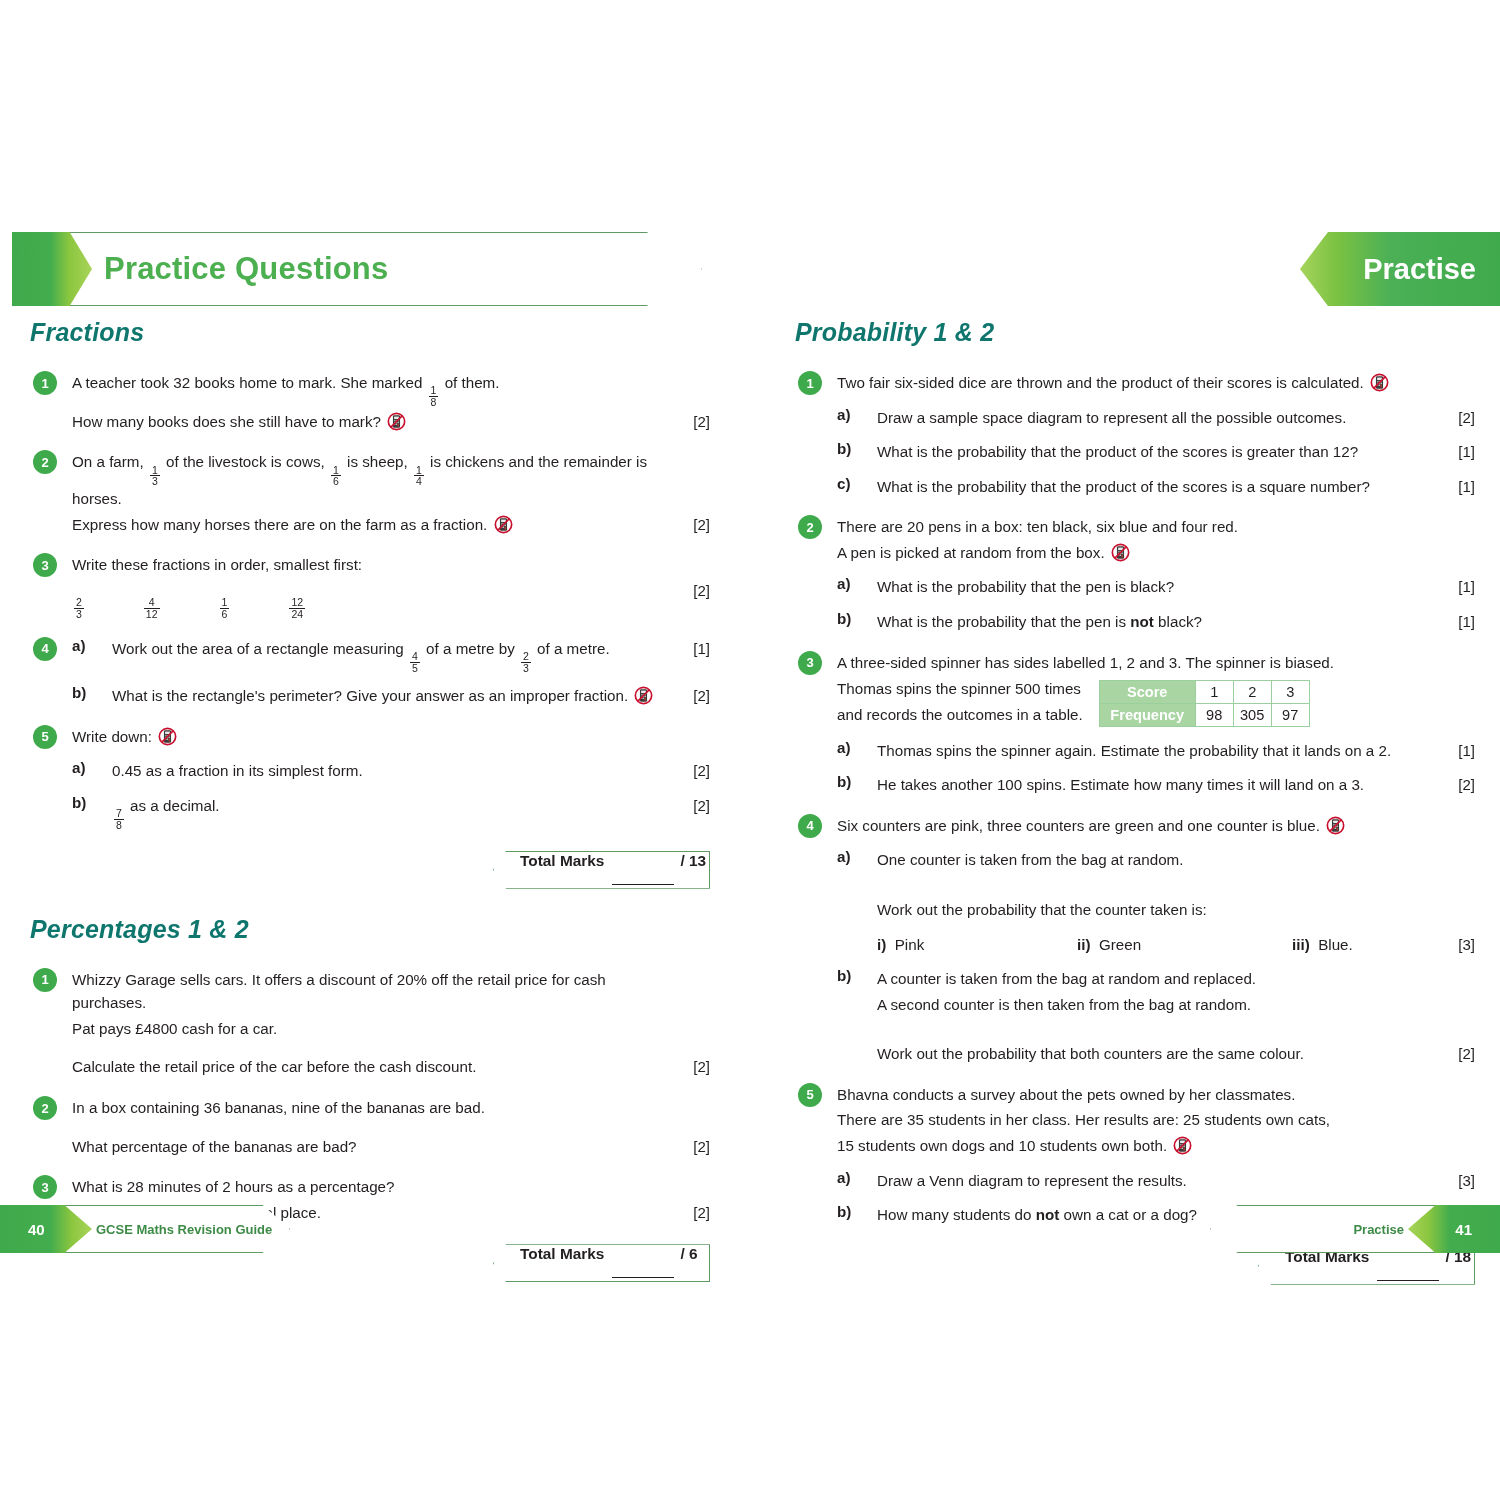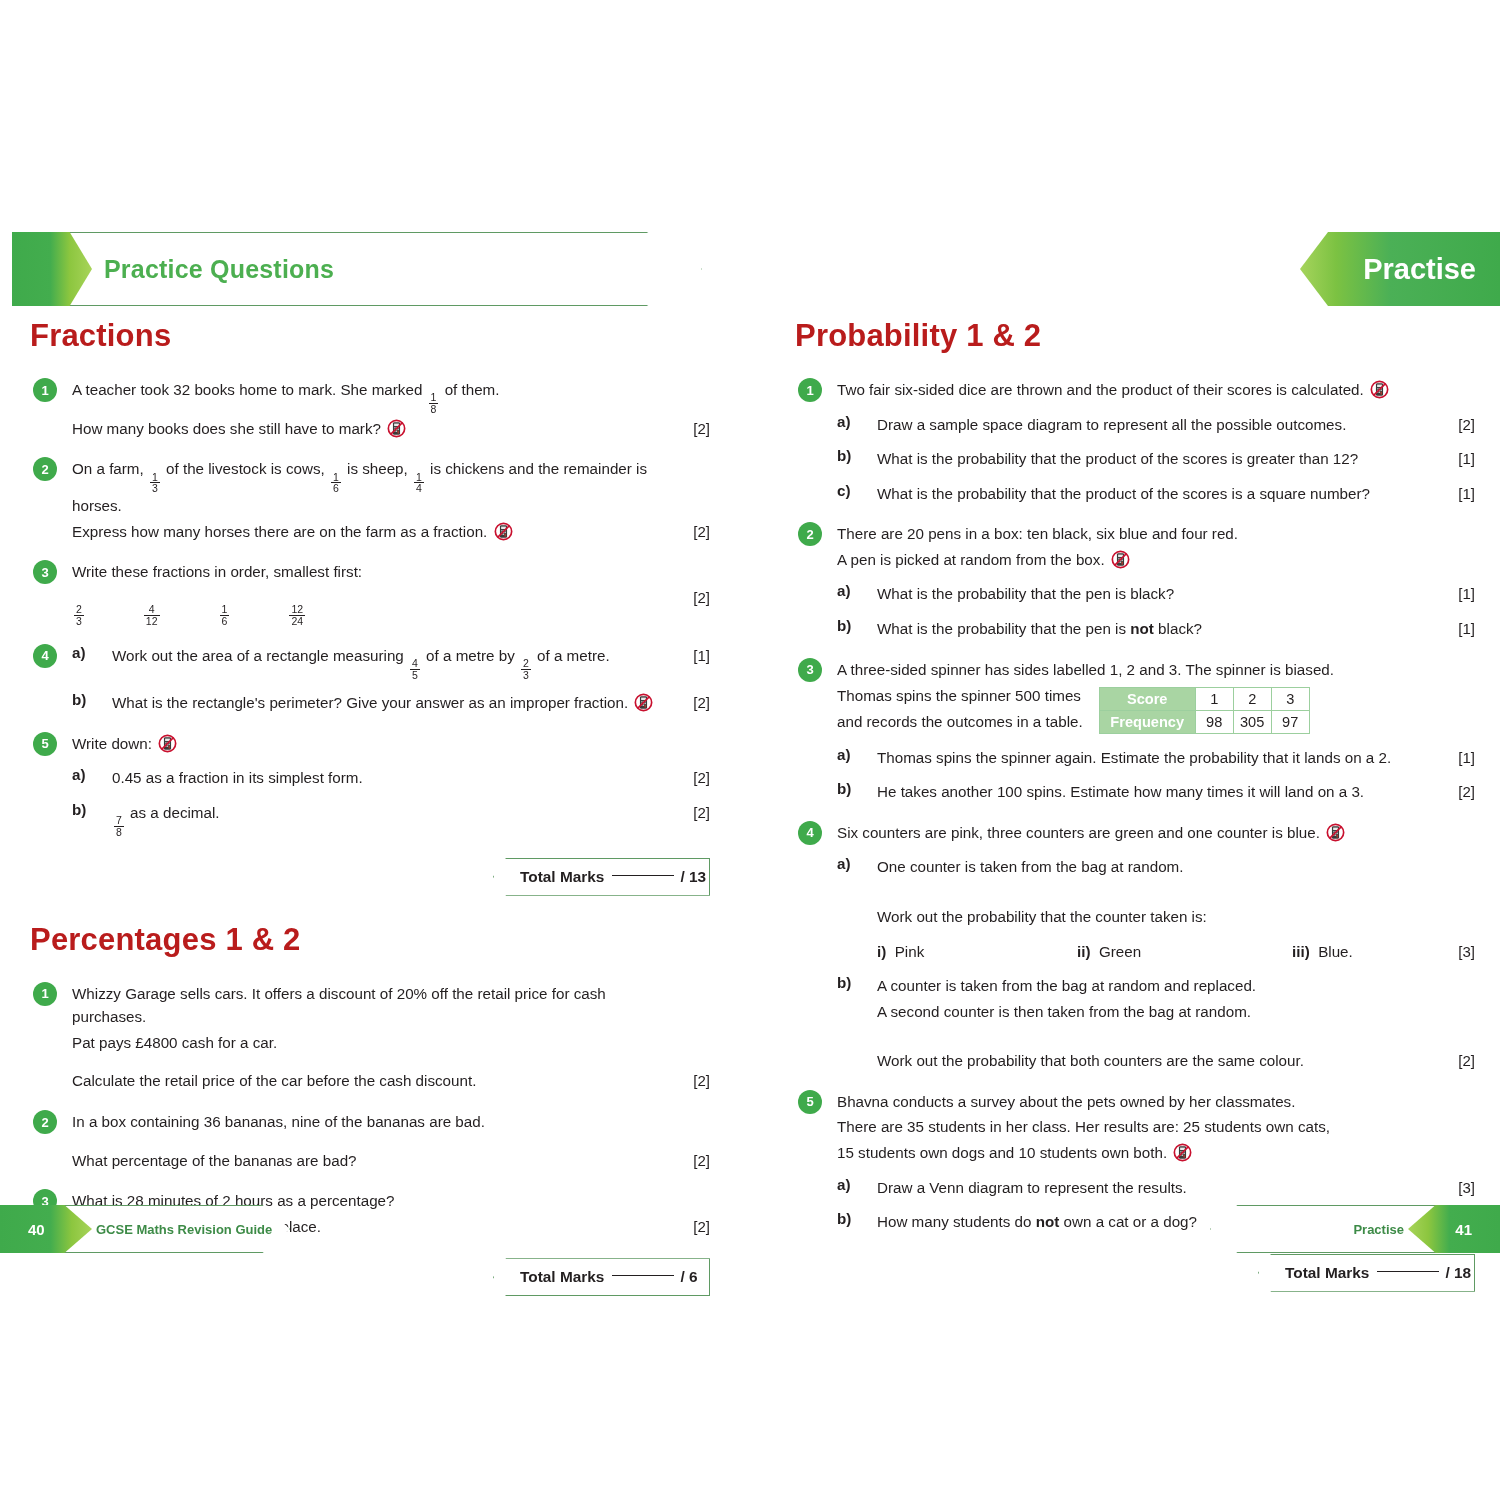--- a/index.html
+++ b/index.html
@@ -24,42 +24,42 @@
     background:#fff;
     clip-path: polygon(0 0, 92% 0, 100% 50%, 92% 100%, 0 100%);
   }
   .banner-tab {
     position:absolute; left:0; top:0; width:80px; height:74px;
     background:linear-gradient(90deg,#3faa4b 0%, #43ad4e 48%, #8cc63f 72%, #a8d45a 100%);
     clip-path: polygon(0 0, 72% 0, 100% 50%, 72% 100%, 0 100%);
   }
   .banner-title {
     position:absolute; left:92px; top:50%; transform:translateY(-50%);
-    font-size:25px; font-weight:bold; color:#4caf50; letter-spacing:0.2px;
+    font-size:31px; font-weight:bold; color:#4caf50; letter-spacing:0.2px;
   }
 
   
   .practise-tab {
     position:absolute; right:0px; top:232px; width:200px; height:74px;
     background:linear-gradient(270deg,#3faa4b 0%, #4bb056 55%, #7cc242 82%, #a6d45c 100%);
     clip-path: polygon(14% 0, 100% 0, 100% 100%, 14% 100%, 0 50%);
   }
   .practise-tab span {
     position:absolute; right:24px; top:50%; transform:translateY(-50%);
     color:#ffffff; font-size:29px; font-weight:bold;
   }
 
   
   .col { position:absolute; top:318px; }
   .col-left  { left:30px;  width:680px; }
   .col-right { left:795px; width:680px; }
 
   .section-title {
-    font-size:31px; font-weight:bold; color:#b91c1c;
-    margin:0 0 24px 0; letter-spacing:0.2px;
+    font-size:25px; font-weight:bold; color:#0f766e;
+    margin:0 0 24px 0; letter-spacing:0.2px;font-style:italic;
   }
 
   
   .q { position:relative; padding-left:42px; margin-bottom:17px; }
   .qnum {
     position:absolute; left:3px; top:0px;
     width:24px; height:24px; border-radius:50%;
     background:radial-gradient(circle at 35% 30%, #66bf6b 0%, #3faa4b 70%, #35984  100%);
     background-color:#3faa4b;
     color:#fff; font-size:13px; font-weight:bold;
@@ -105,21 +105,21 @@
     background:#a9d5a3; color:#ffffff; font-weight:bold;
     text-align:center; padding:3px 9px; min-width:96px;
   }
   table.freq td.val { min-width:38px; background:#fff; }
 
   
   .totbox {
     position:relative; height:38px; width:217px;
     border:1.4px solid #5f9a63; background:#fff;
     clip-path: polygon(6% 0, 100% 0, 100% 100%, 6% 100%, 0 50%);
-    display:flex; align-items:center;
+    display:flex; 
     padding-left:26px;
     font-size:15.4px; font-weight:bold;
   }
   .totbox .rule {
     display:inline-block; width:62px; border-bottom:1.4px solid #231f20;
     margin:0 6px 3px 8px;
   }
   .totbox-row { display:flex; justify-content:flex-end; margin-top:20px; }
 
   

